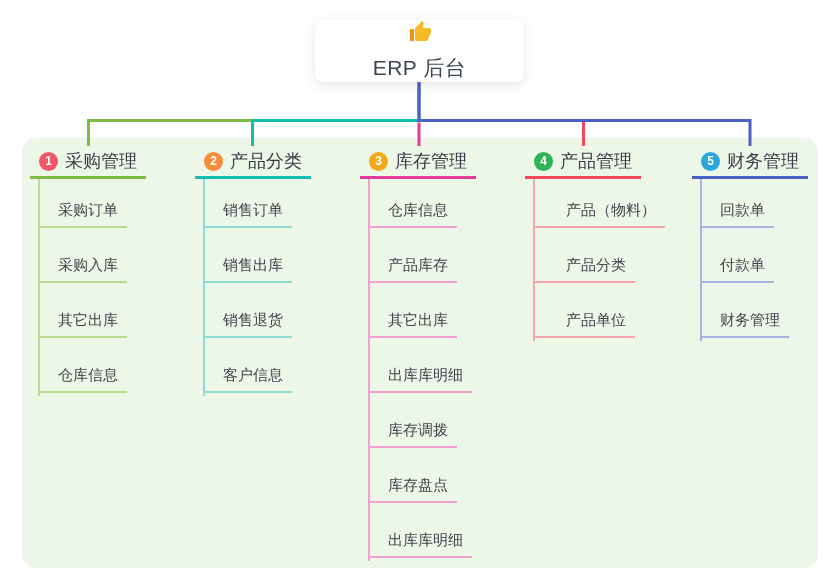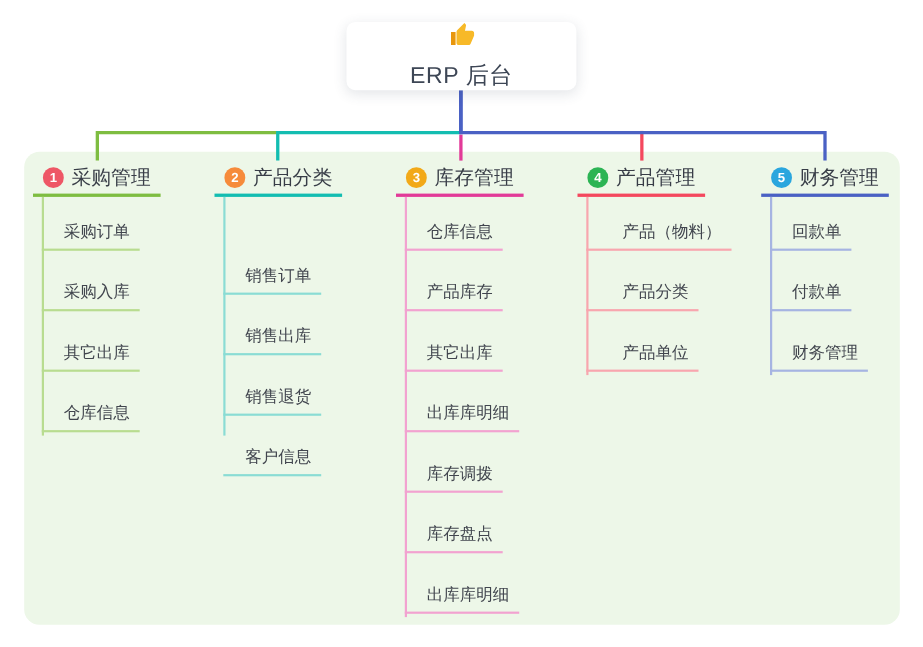--- a/index.html
+++ b/index.html
@@ -113,21 +113,21 @@
 
   
   .branch-1 .branch-header { border-color: #7ebd41; }
   .branch-1 .badge { background: #ee5766; }
   .branch-1 .tree-line { background: #b8dc90; height: 217px; }
   .branch-1 .child-row { border-color: #b8dc90; }
 
   .branch-2 .branch-header { border-color: #13bdb1; }
   .branch-2 .badge { background: #f68b3b; }
   .branch-2 .tree-line { background: #8adcd4; height: 217px; }
-  .branch-2 .child-row { border-color: #8adcd4; margin-top: 40px; }
+  .branch-2 .child-row { border-color: #8adcd4; }
 
   .branch-3 .branch-header { border-color: #e23a98; }
   .branch-3 .badge { background: #f2a918; }
   .branch-3 .tree-line { background: #f2a2d0; height: 382px; }
   .branch-3 .child-row { border-color: #f2a2d0; }
 
   .branch-4 .branch-header { border-color: #f4485e; }
   .branch-4 .badge { background: #2cb454; }
   .branch-4 .tree-line { background: #f8a6ae; height: 162px; }
   .branch-4 .child-row { border-color: #f8a6ae; padding-left: 33px; }

